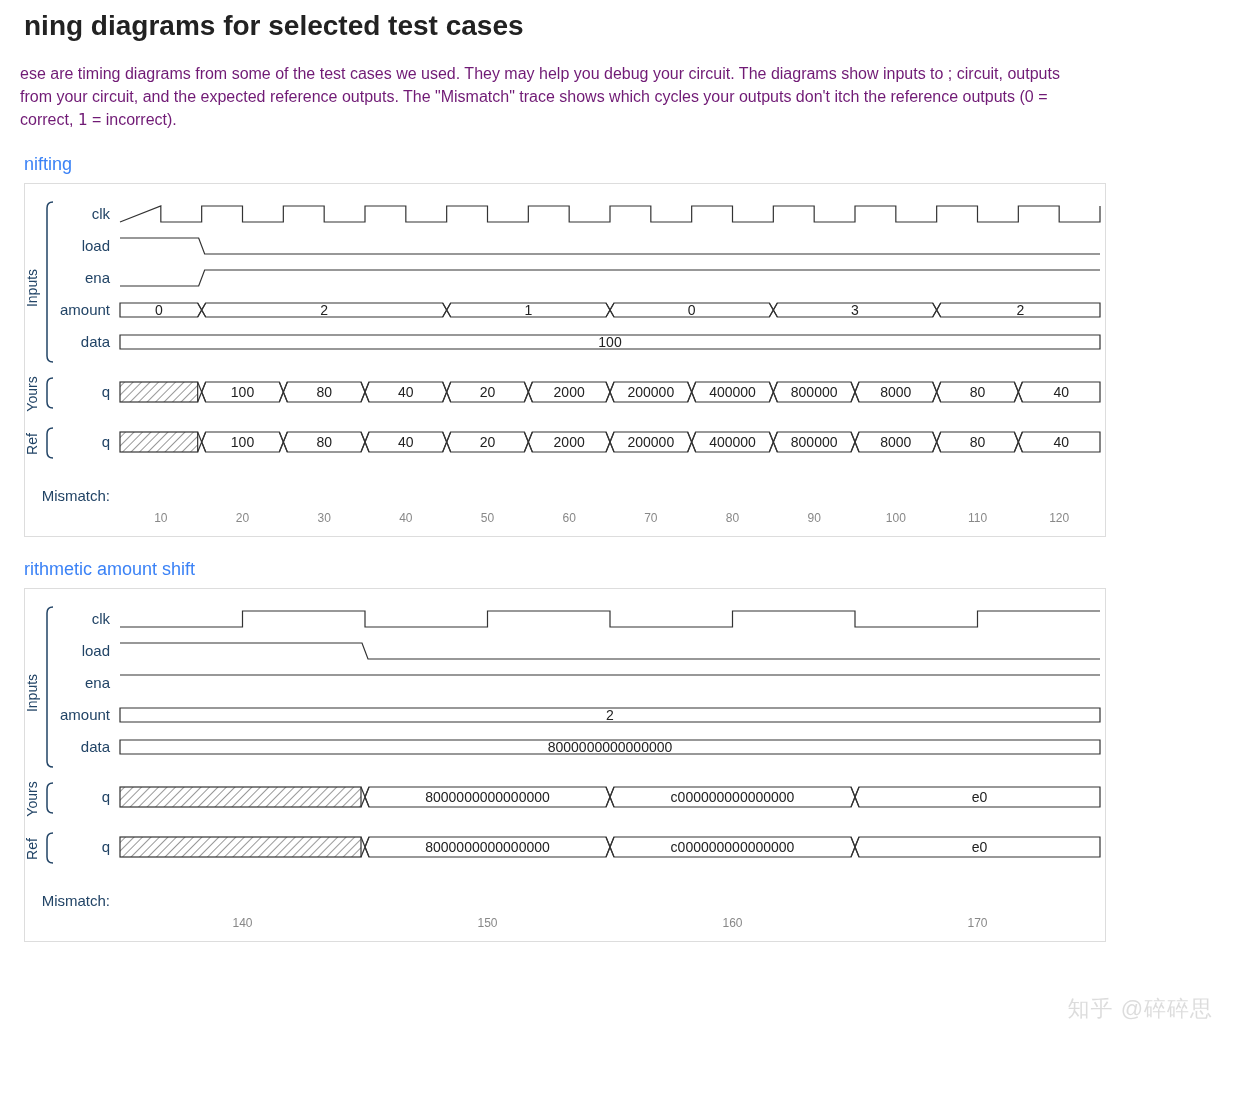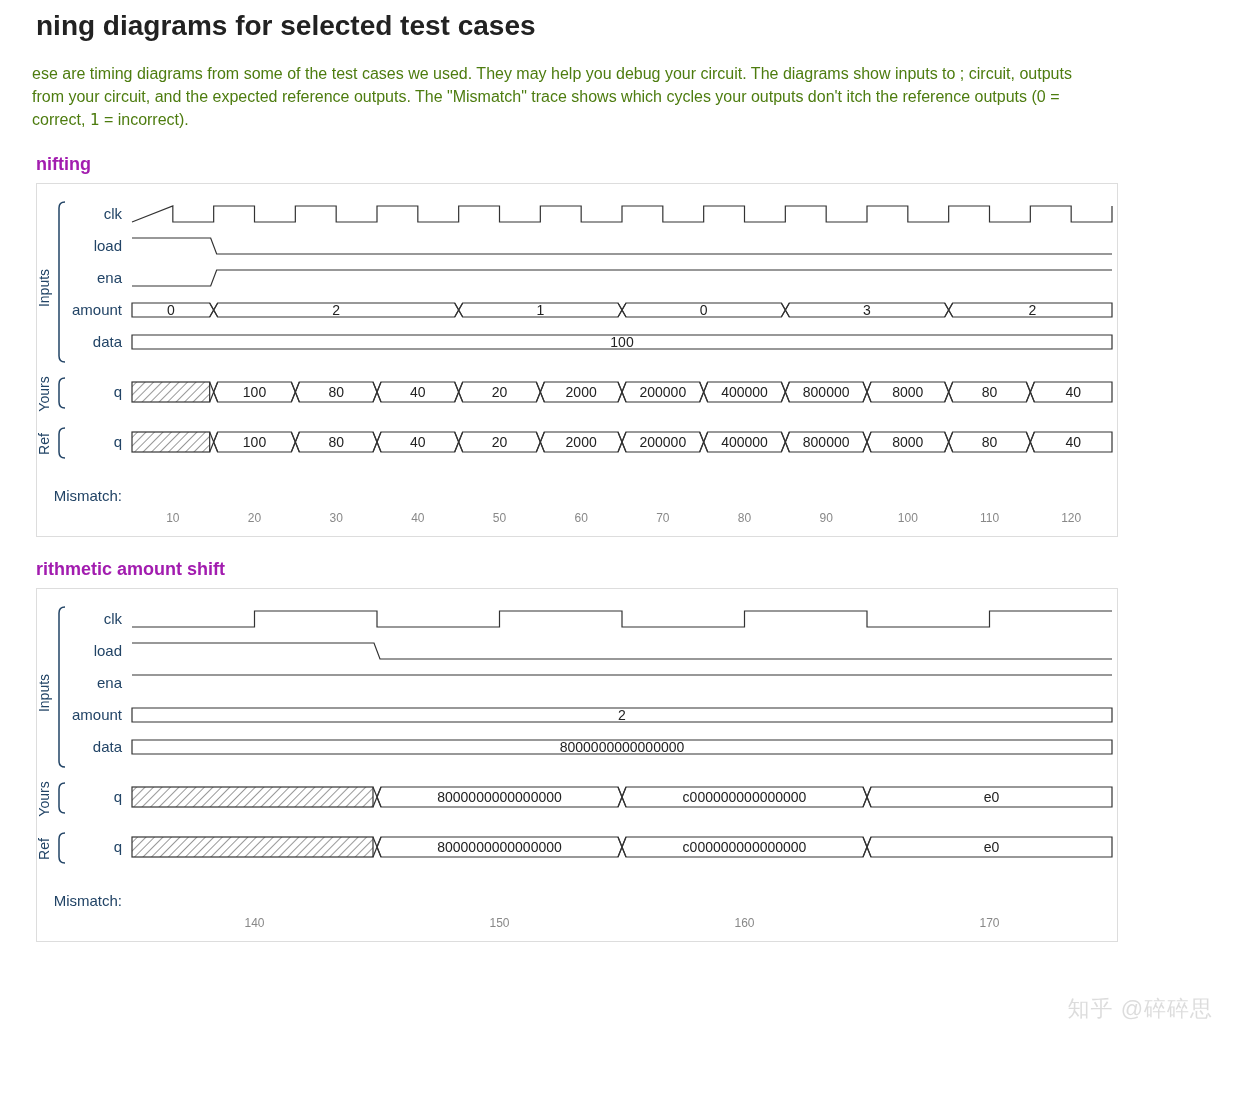--- a/index.html
+++ b/index.html
@@ -1,21 +1,21 @@
 <!DOCTYPE html>
 <html><head>
 <meta charset="utf-8">
 <style>
   body { margin:0; font-family: "Segoe UI", Arial, sans-serif; background:#f0f0f0; color:#333; }
   .page { background:#fff; margin:0 auto; width:1233px; min-height:1119px; position:relative; overflow:hidden; }
-  .content { padding:0 0 0 36px; }
+  .content { padding:0 0 0 24px; }
   h1.cut-title { font-size:28px; font-weight:700; margin:10px 0 20px 0; color:#222; }
-  p.intro { font-size:16px; line-height:1.45; color:#4d7c0f; max-width:1060px; margin-left:-4px;}
+  p.intro { font-size:16px; line-height:1.45; color:#701a75; max-width:1060px; margin-left:-4px;}
   p.intro code { font-family: Consolas, monospace; }
-  h3.subhead { font-size:18px; font-weight:700; margin:22px 0 8px 0; color:#a21caf; }
+  h3.subhead { font-size:18px; font-weight:400; margin:22px 0 8px 0; color:#3b82f6; }
   .timing { border:1px solid #ddd; display:block; background:#fff;}
   .lbl { font: 15px "Segoe UI", Arial, sans-serif; fill:#246; }
   .grp { font: 14px "Segoe UI", Arial, sans-serif; fill:#246; }
   .tick { font: 12px Arial, sans-serif; fill:#888; }
   .bus-val { font: 14px Arial, sans-serif; fill:#222; text-anchor:middle; }
   .wire { stroke:#333; stroke-width:1.2; fill:none; }
   .bracket { stroke:#246; stroke-width:1.5; fill:none; }
   .hatch-rect { fill:url(#hatch); stroke:#333; stroke-width:1.2;}
   .bus-line { stroke:#333; stroke-width:1.2; fill:none; }
   .watermark { position:absolute; right:20px; bottom:95px; font-size:22px; color:#bbb; font-family: sans-serif; opacity:.5; letter-spacing:1px; }

